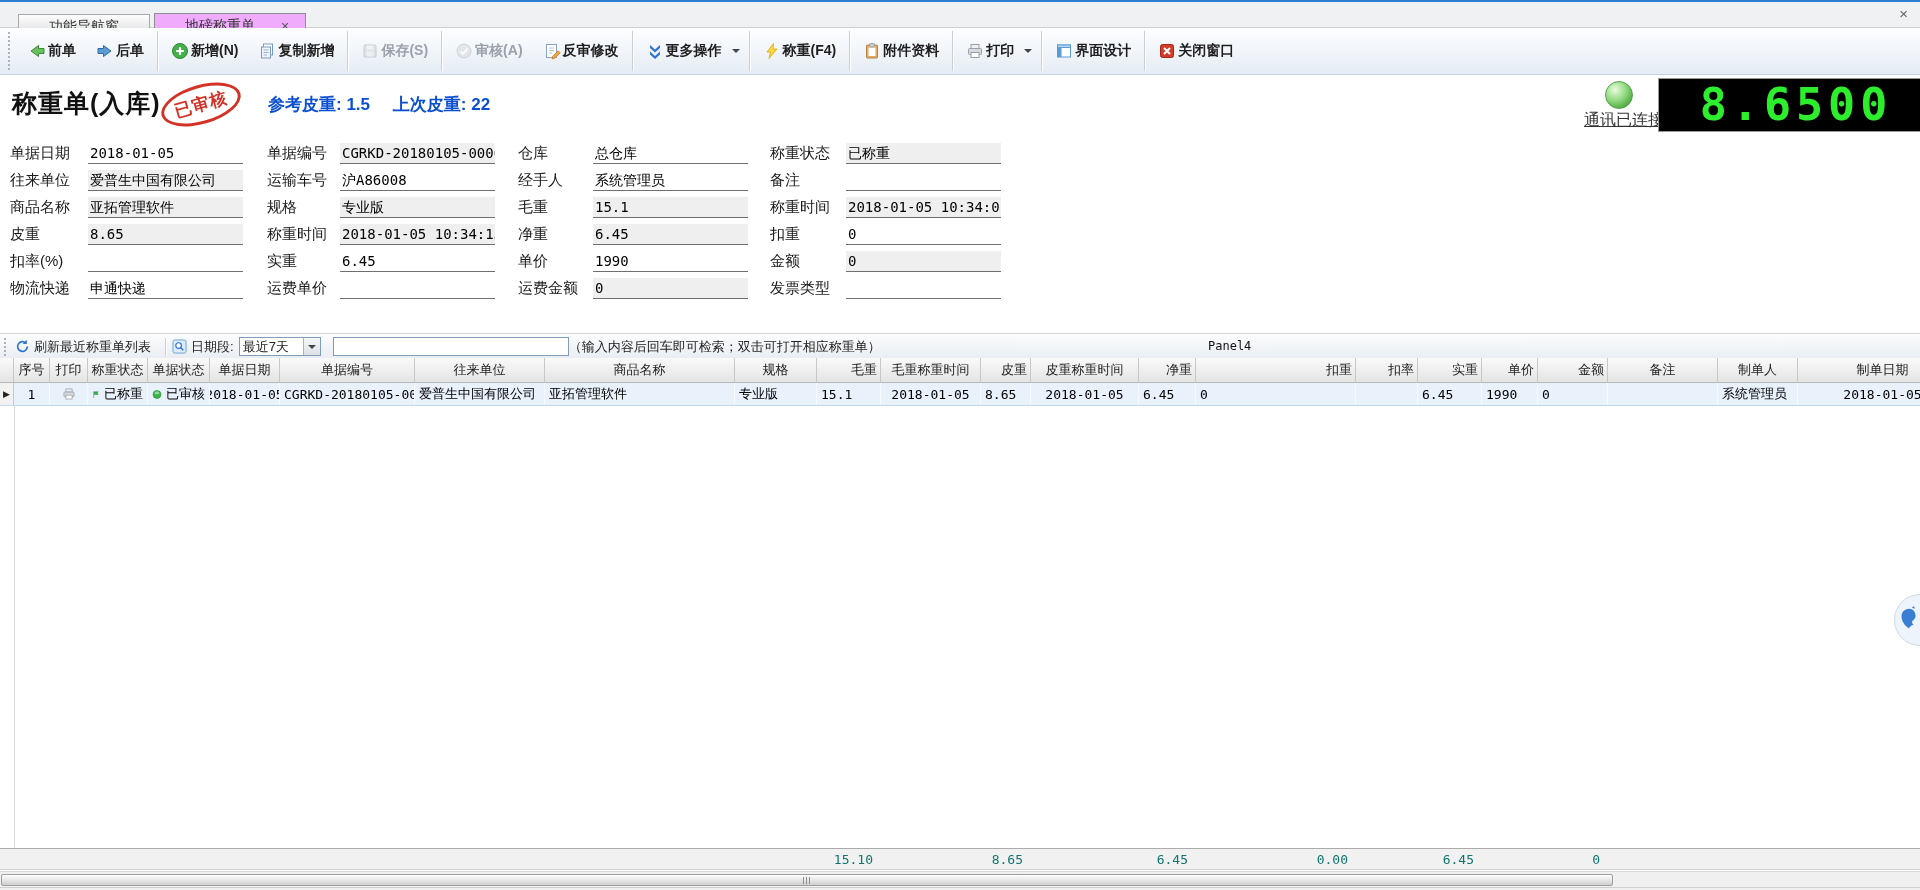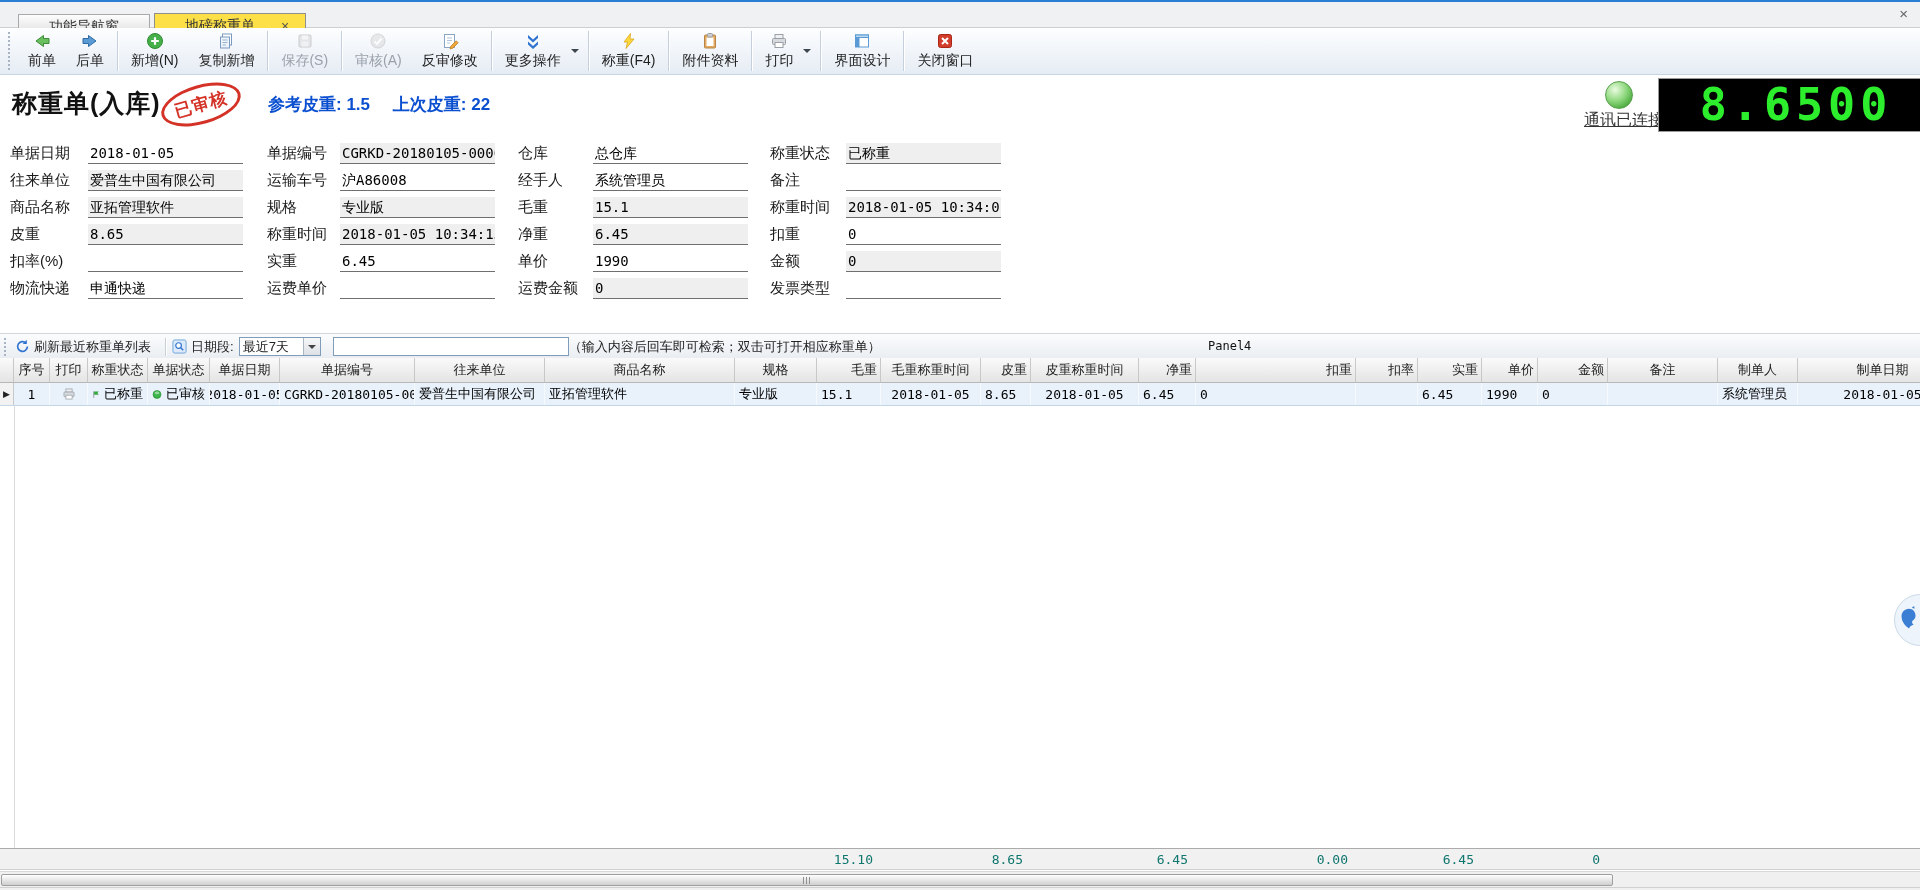--- a/index.html
+++ b/index.html
@@ -8,33 +8,33 @@
          font-family:"Liberation Sans", sans-serif; }
 
   .topline { position:absolute; top:0; left:0; right:0; height:2px; background:#2a7fd4; }
 
   
   .tabstrip { position:absolute; top:2px; left:0; right:0; height:26px; background:#eff1f3;
               border-bottom:1px solid #cfcfcf; display:flex; align-items:flex-end; padding-left:18px; }
   .tab { height:24px; display:flex; align-items:center; justify-content:center; padding:0 30px;
          font-size:14px; color:#333; border:1px solid #a9a9a9; border-bottom:none;
          background:linear-gradient(#fdfdfd,#dadada); margin-right:4px; position:relative; top:11px; white-space:nowrap; }
-  .tab.active { background:#fde047; height:25px; border-color:#8f8f8f; padding-right:16px; }
+  .tab.active { background:#f0abfc; height:25px; border-color:#8f8f8f; padding-right:16px; }
   .tabclose { margin-left:26px; color:#555; font-size:14px; line-height:1; }
   .winclose { position:absolute; right:12px; top:4px; font-size:15px; color:#666; line-height:1; }
 
   
   .toolbar { position:absolute; top:28px; left:0; right:0; height:47px;
              background:linear-gradient(#fdfeff,#e6ecf4); border-bottom:1px solid #c7d3e2;
              display:flex; align-items:center; padding-left:4px; }
   .grip { width:6px; height:38px; border-left:2px dotted #a8b4c4; margin:0 4px; }
   .tb-items { display:flex; align-items:stretch; height:100%; }
   .tb-entry { display:flex; align-items:center; height:100%; }
-  .tb-btn { display:flex; flex-direction:column; align-items:center; justify-content:center;
-            gap:2px; padding:2px 10px 3px; height:100%; cursor:default; }
+  .tb-btn { display:flex; align-items:center; justify-content:center;
+            gap:2px; padding:2px 10px 3px; height:100%; cursor:default;font-weight:bold; }
   .tb-icon { width:18px; height:18px; } .tb-icon svg { width:18px; height:18px; display:block; }
   .tb-label { font-size:14px; color:#1e1e1e; white-space:nowrap; }
   .tb-btn.disabled .tb-label { color:#9aa1ab; }
   .tb-btn.disabled .tb-icon { opacity:.5; filter:grayscale(70%); }
   .tb-caret { width:0; height:0; border:4px solid transparent; border-top-color:#3c464f;
               margin:4px 6px 0 0; }
   .tb-sep { width:1px; height:40px; background:#c6d0dd; margin:auto 3px; box-shadow:1px 0 0 #fff; }
 
   
   .doc-header { position:absolute; top:75px; left:0; right:0; height:62px; background:#fff; }

